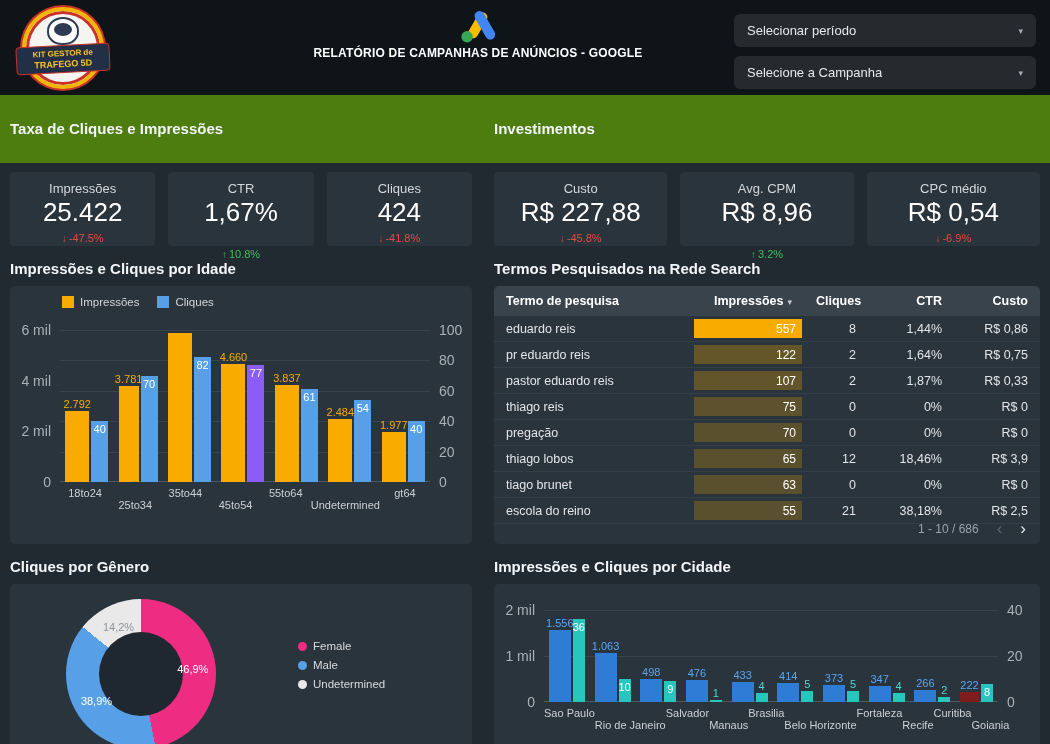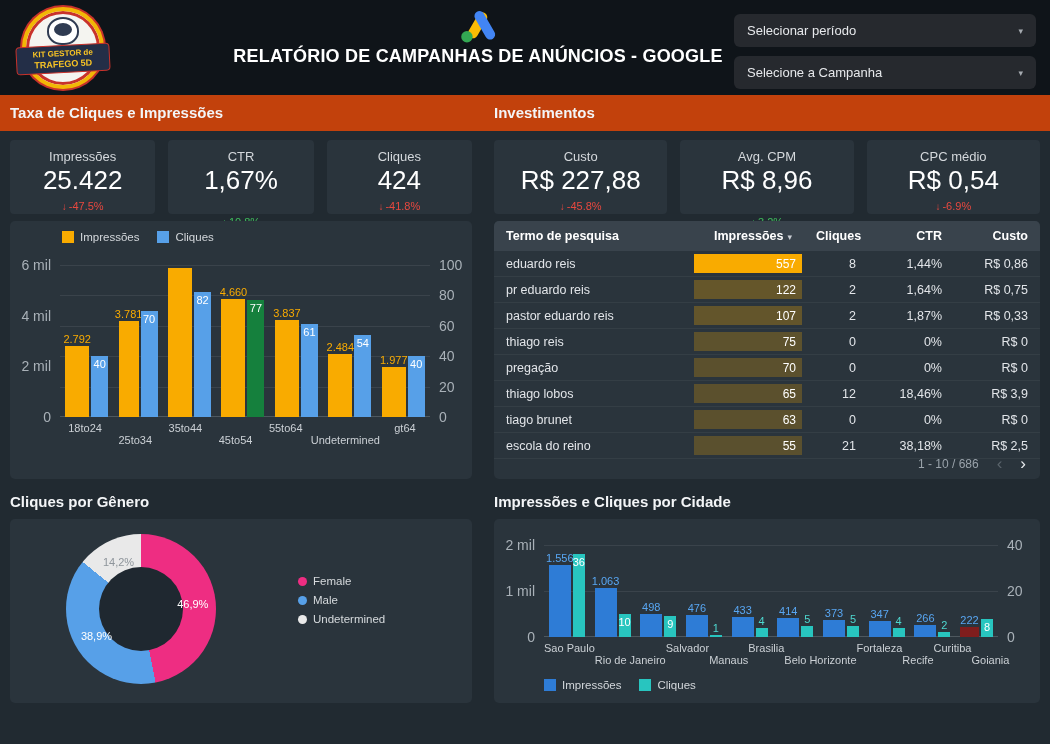--- a/index.html
+++ b/index.html
@@ -15,29 +15,29 @@
   .logo{width:150px;display:flex;align-items:center;}
   .logo-circle{width:74px;height:74px;border-radius:50%;background:#F4F4F0;border:4px solid #F2B705;
     box-shadow:0 0 0 2px #C8322B, inset 0 0 0 3px #C8322B;position:relative;margin-left:8px;}
   .astro-helmet{position:absolute;top:6px;left:50%;transform:translateX(-50%);width:28px;height:24px;border-radius:50% 50% 46% 46%;background:#FFFFFF;border:2px solid #2F3B52;}
   .astro-helmet:after{content:"";position:absolute;left:5px;right:5px;top:4px;bottom:7px;border-radius:50%;background:#2F3B52;}
   .logo-banner{position:absolute;left:-10px;right:-10px;top:34px;background:#232E47;border:1px solid #C8322B;border-radius:4px;
     padding:3px 2px;display:flex;flex-direction:column;align-items:center;line-height:1.2;transform:rotate(-3deg);}
   .lb1{font-size:8px;font-weight:bold;color:#F7C325;white-space:nowrap;}
   .lb2{font-size:9px;font-weight:bold;color:#F7C325;white-space:nowrap;}
   .title-block{position:absolute;left:478px;top:8px;transform:translateX(-50%);display:flex;flex-direction:column;align-items:center;gap:2px;}
-  .report-title{font-size:18px;font-weight:700;color:#FFFFFF;margin:0;white-space:nowrap;letter-spacing:0.2px;}
+  .report-title{font-size:12px;font-weight:700;color:#FFFFFF;margin:0;white-space:nowrap;letter-spacing:0.2px;}
   .filters{margin-left:auto;display:flex;flex-direction:column;gap:9px;width:302px;margin-top:8px;}
   .dropdown{height:33px;background:#26292E;border-radius:6px;display:flex;align-items:center;justify-content:space-between;
     padding:0 13px;font-size:13px;color:#E6E8EB;cursor:pointer;box-sizing:border-box;}
   .caret{font-size:9px;color:#A6ABB1;}
 
   
   .grid{display:grid;grid-template-columns:462px 1fr;gap:22px;padding:0 10px;}
-  .band{background:#c2410c;padding:8px 0;}
+  .band{background:#4d7c0f;padding:24px 0;}
   .section-title{font-size:15px;font-weight:700;margin:0;color:#F3F5F7;line-height:20px;}
   .kpi-row{margin-top:9px;}
   .kpi-group{display:flex;gap:13px;}
   .titles{margin-top:13px;}
   .panels-1{margin-top:7px;}
   .panels-1 .panel{height:258px;}
   .panels-2{margin-top:7px;}
   .panels-2 .panel{height:184px;}
   .panel{background:#2A343C;border-radius:5px;position:relative;overflow:hidden;box-sizing:border-box;}
 
@@ -176,20 +176,24 @@
           <div class="kpi-delta up"><span class="arrow">↑</span><span>3.2%</span></div>
         </div>
         <div class="kpi-card">
           <div class="kpi-label">CPC médio</div>
           <div class="kpi-value">R$ 0,54</div>
           <div class="kpi-delta down"><span class="arrow">↓</span><span>-6.9%</span></div>
         </div>
       </div>
   </div>
 
+  <div class="grid titles">
+    <h2 class="section-title">Impressões e Cliques por Idade</h2>
+    <h2 class="section-title">Termos Pesquisados na Rede Search</h2>
+  </div>
 
   <div class="grid panels-1">
     <section class="panel" id="age-chart-panel">
         <div class="legend top">
           <div class="lg-item">
             <span class="lg-sq" style="background: rgb(249, 171, 0);"></span>
             <span class="lg-label">Impressões</span>
           </div>
           <div class="lg-item">
             <span class="lg-sq" style="background: rgb(87, 160, 232);"></span>
@@ -236,21 +240,21 @@
                   <span class="bar-label above" style="color: rgb(249, 171, 0);">5.891</span>
                 </div>
                 <div class="bar" style="height: 82%; width: 17px; background: rgb(87, 160, 232);">
                   <span class="bar-label inside" style="color: rgb(255, 255, 255);">82</span>
                 </div>
               </div>
               <div class="bgroup">
                 <div class="bar" style="height: 77.6667%; width: 24px; background: rgb(249, 171, 0);">
                   <span class="bar-label above" style="color: rgb(249, 171, 0);">4.660</span>
                 </div>
-                <div class="bar" style="height: 77%; width: 17px; background: #15803d;">
+                <div class="bar" style="height: 77%; width: 17px; background: #8b5cf6;">
                   <span class="bar-label inside" style="color: rgb(255, 255, 255);">77</span>
                 </div>
               </div>
               <div class="bgroup">
                 <div class="bar" style="height: 63.95%; width: 24px; background: rgb(249, 171, 0);">
                   <span class="bar-label above" style="color: rgb(249, 171, 0);">3.837</span>
                 </div>
                 <div class="bar" style="height: 61%; width: 17px; background: rgb(87, 160, 232);">
                   <span class="bar-label inside" style="color: rgb(255, 255, 255);">61</span>
                 </div>

